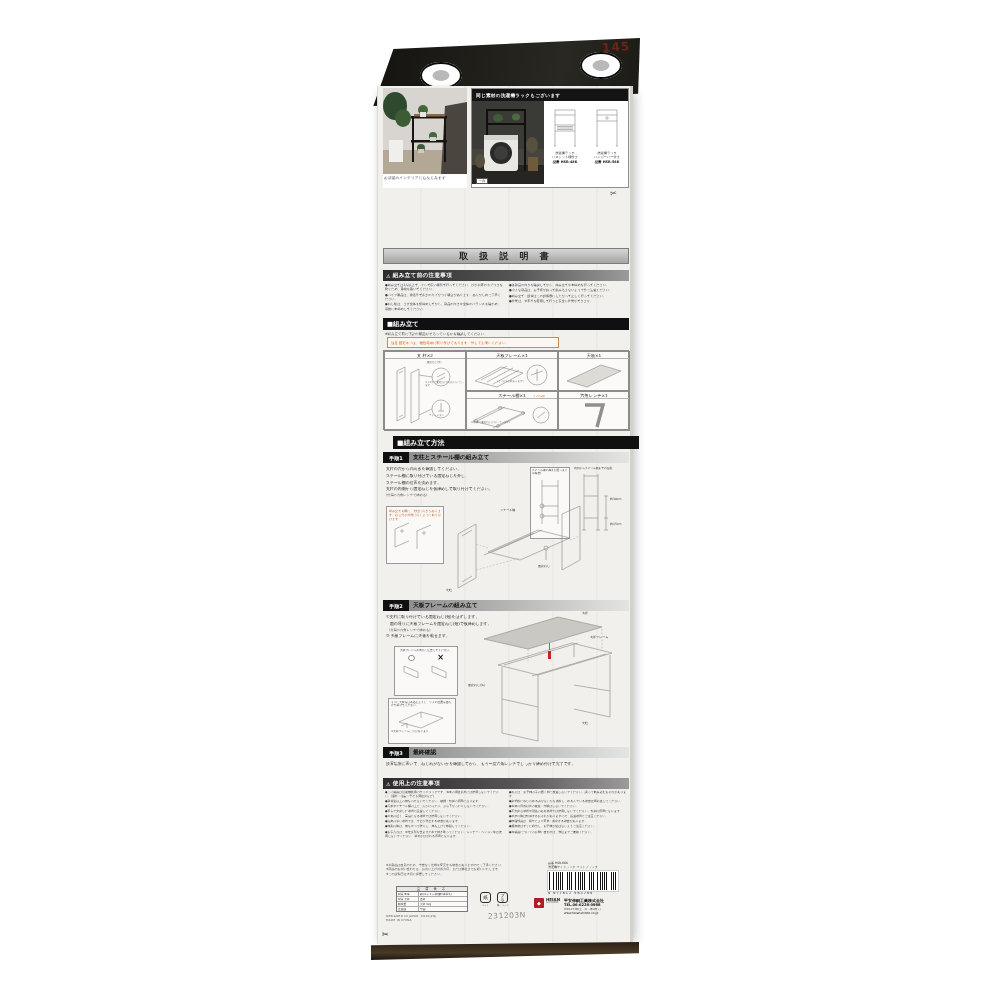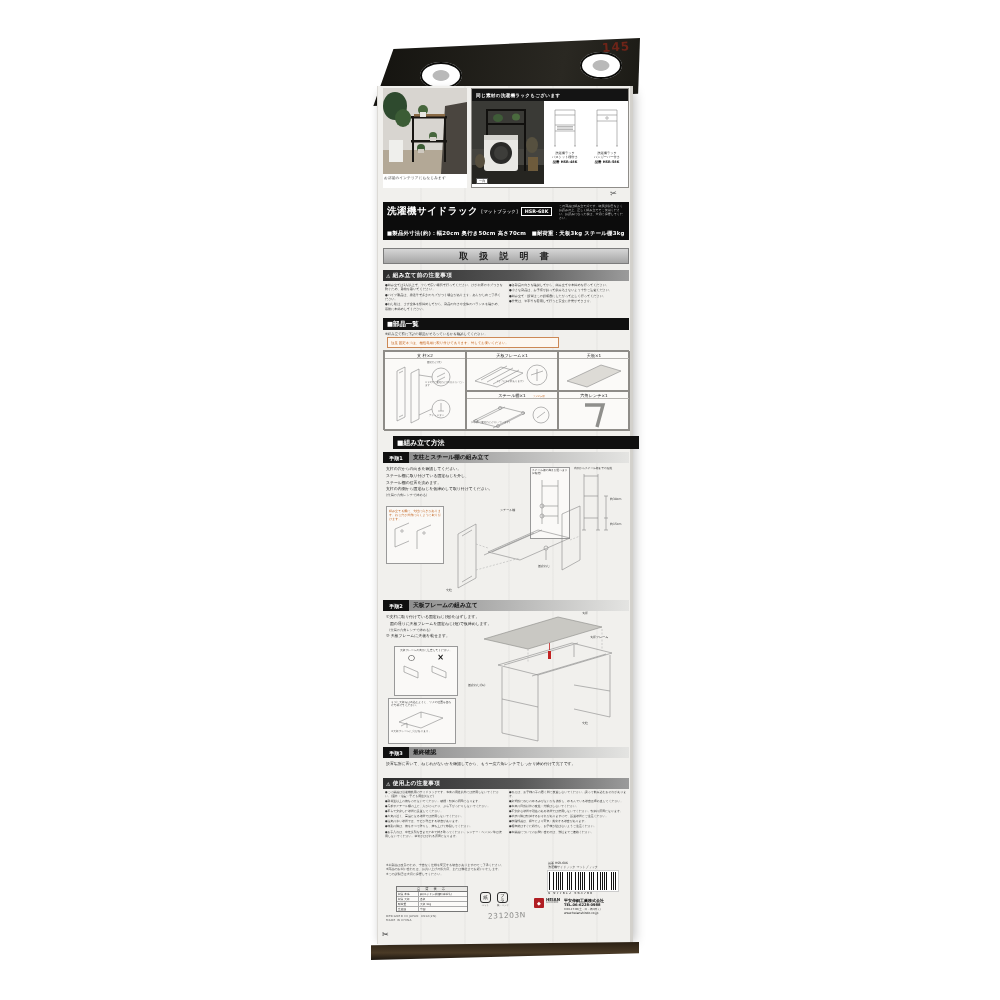--- a/index.html
+++ b/index.html
@@ -236,29 +236,20 @@
               </div>
               <div class="vcode">品番 HSR-58K</div>
             </div>
           </div>
         </div>
       </div>
     </div>
 
     <div class="cutmark">✂</div>
 
-    <div class="title-block">
-      <div class="trow1">
-        <span class="tname">洗濯機サイドラック</span>
-        <span class="ttag">[マットブラック]</span>
-        <span class="tmodel">HSR-68K</span>
-      </div>
-      <div class="tnote">この商品は組み立て式です。取扱説明書をよくお読みの上、正しく組み立ててご使用ください。お読みになった後は、大切に保管してください。</div>
-      <div class="tspecs">■製品外寸法(約)：幅20cm 奥行き50cm 高さ70cm　■耐荷重：天板3kg スチール棚3kg</div>
-    </div>
 
     <div class="manual-bar">取 扱 説 明 書</div>
 
     <div class="pre-head sec-dark">
       <span class="warn">⚠</span>
       <span>組み立て前の注意事項</span>
     </div>
     <div class="pre-cols cols">
       <div class="col">
         <div class="b">●組み立ては2人以上で、平らで広い場所で行ってください。けがや床のキズつきを防ぐため、敷物を敷いてください。</div>
@@ -266,21 +257,21 @@
         <div class="b">●ねじ類は、まず全体を仮締めしてから、部品の向きや全体のバランスを確かめ、最後に本締めしてください。</div>
       </div>
       <div class="col">
         <div class="b">●各部品の向きを確認してから、組み立てや本締めを行ってください。</div>
         <div class="b">●小さな部品は、お子様が誤って飲み込まないよう十分ご注意ください。</div>
         <div class="b">●組み立て・設置はこの説明書にしたがって正しく行ってください。</div>
         <div class="b">●作業は、軍手等を着用して行うと安全に作業ができます。</div>
       </div>
     </div>
 
-    <div class="parts-head sec-black">■部品一覧</div>
+    <div class="parts-head sec-black">■組み立て</div>
     <div class="parts-intro">※組み立て前に下記の部品がそろっているかを確認してください。</div>
     <div class="parts-note">注意 固定ネジは、梱包専用に取り付けてあります。外してお使いください。</div>
     <div class="parts-table">
       <div class="cell c1">
         <div class="chead">支 柱×2</div>
         <svg width="80" height="70" viewBox="0 0 80 70">
           <path class="sthin" d="M12 12 L20 8 L20 58 L12 62 Z M14 14 L18 12 M14 58 L18 56"></path>
           <path class="sthin" d="M26 14 L34 10 L34 60 L26 64 Z"></path>
           <circle class="sthin" cx="56" cy="18" r="9"></circle>
           <path class="sthin" d="M52 18 L60 14 M52 22 L60 18"></path>

